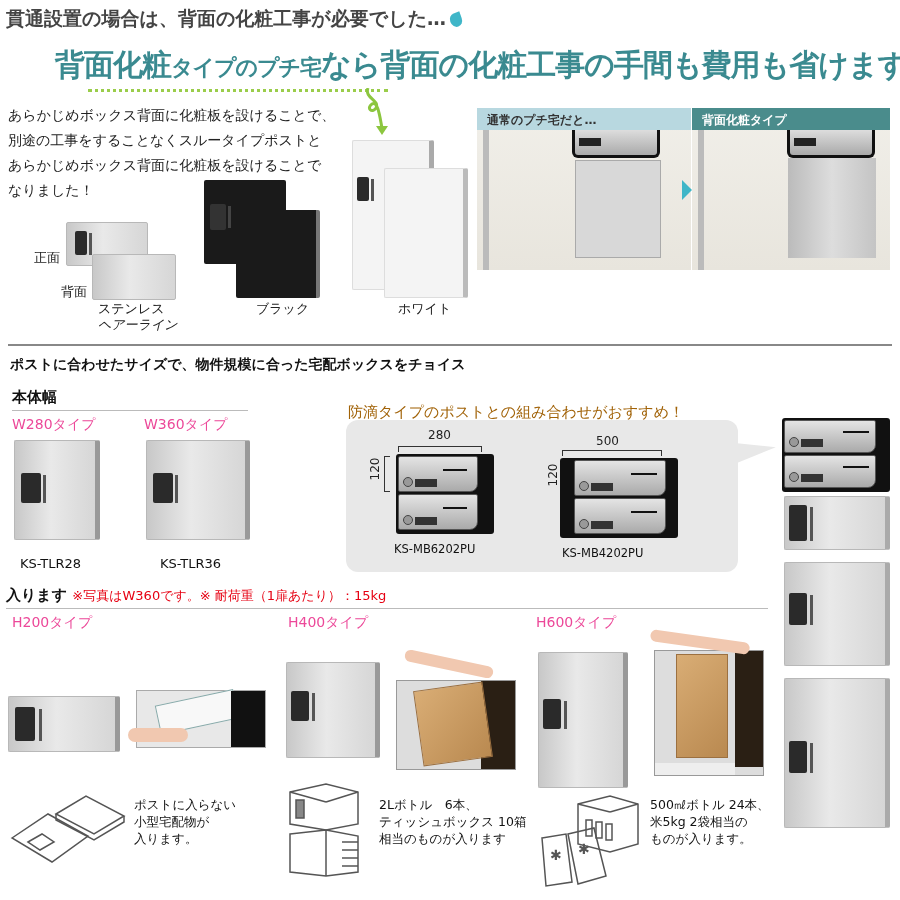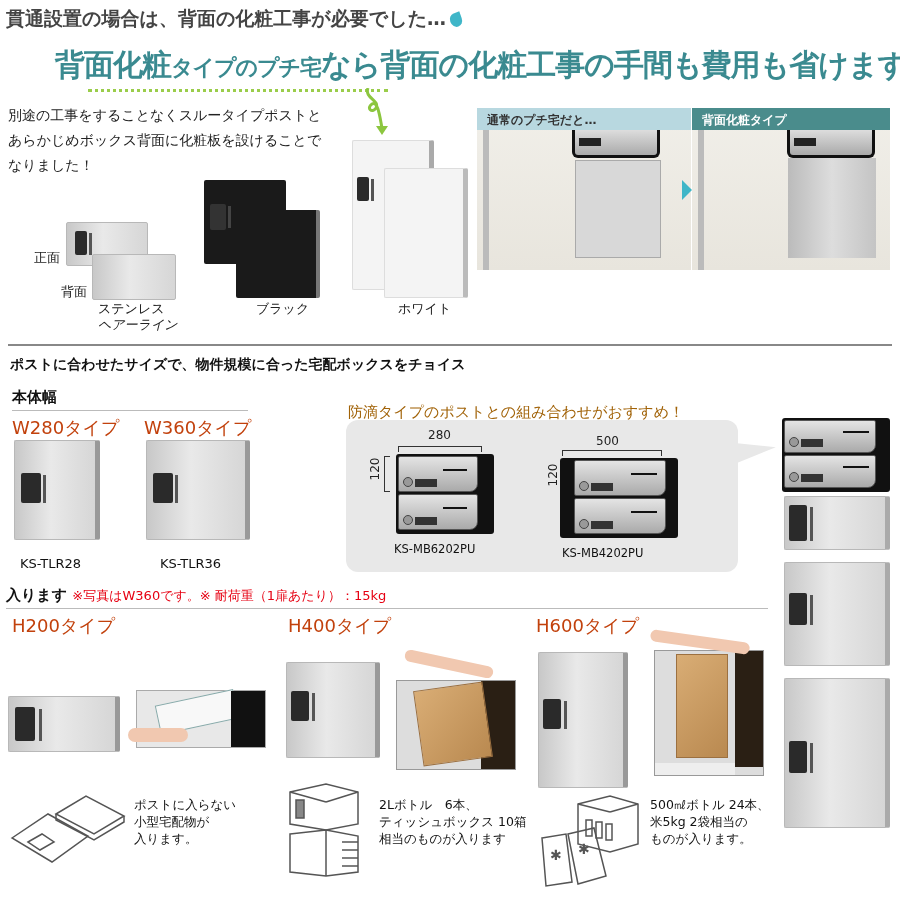--- a/index.html
+++ b/index.html
@@ -18,21 +18,21 @@
   .black { background: #1a1a1a; }
   .white { background: #f4f4f4; border: 1px solid #ddd; }
   .panel { position:absolute; background: #2a2a2a; border-radius: 2px; }
   .handle { position:absolute; background: #555; }
   .photo { position:absolute; background: linear-gradient(180deg, #f1efe9, #e8e5dd); overflow:hidden; }
   .phead { position:absolute; left:0; top:0; right:0; height: 22px; color:#fff; font-size: 12px; font-weight:bold; padding: 4px 10px; }
   .sep { left: 8px; right: 8px; height: 2px; background: #888; }
   .sec-title { font-size: 14px; font-weight: bold; color: #111; white-space: nowrap; }
   .sub-title { font-size: 15px; font-weight: bold; color:#111; }
   .thin { height: 1px; background: #bbb; }
-  .type { font-size: 18px; color: #c2410c; white-space: nowrap; }
+  .type { font-size: 14px; color: #ec4899; white-space: nowrap; }
   .model { font-size: 13px; color: #111; white-space: nowrap; }
   .red { color: #e60012; font-size: 13px; font-weight: normal; }
   .bubble { left: 346px; top: 420px; width: 392px; height: 152px; background: #e8e8e8; border-radius: 12px; }
   .bubble-tail { left: 736px; top: 440px; width: 0; height: 0; border-top: 10px solid transparent; border-bottom: 10px solid transparent; border-left: 40px solid #e8e8e8; transform: rotate(-8deg); }
   .mb { position:absolute; background:#111; border-radius: 3px; }
   .mb-door { position:absolute; background: linear-gradient(180deg,#e4e4e4,#aaa); border-radius: 2px 2px 8px 2px; border: 1px solid #555; }
   .mb-lock { position:absolute; width: 10px; height: 10px; border-radius: 50%; background: #999; border: 1px solid #444; }
   .mb-plate { position:absolute; background:#333; }
   .mb-slot { position:absolute; height: 2px; background:#111; }
   .dim { position:absolute; font-size: 12px; color:#222; }
@@ -53,20 +53,21 @@
 <div class="abs h2">
   <span>背面化粧</span><span class="sm">タイプのプチ宅</span><span>なら背面の化粧工事の手間も費用も省けます!</span>
 </div>
 <div class="abs wavy"></div>
 <svg class="abs arrow-curl" viewBox="0 0 30 48">
   <path d="M8 0 C 4 10, 20 12, 16 20 C 12 26, 6 20, 12 16 C 18 12, 20 30, 22 40" stroke="#8cc63f" stroke-width="3" fill="none"></path>
   <polygon points="16,38 28,38 22,47" fill="#8cc63f"></polygon>
 </svg>
 
 <div class="abs intro">
+  <div>あらかじめボックス背面に化粧板を設けることで、</div>
   <div>別途の工事をすることなくスルータイプポストと</div>
   <div>あらかじめボックス背面に化粧板を設けることで</div>
   <div>なりました！</div>
 </div>
 
 <div>
   <div class="box steel" style="left:66px;top:222px;width:82px;height:44px;">
     <div class="panel" style="left:8px;top:8px;width:12px;height:24px;"></div>
     <div class="handle" style="left:22px;top:10px;width:3px;height:22px;"></div>
   </div>

